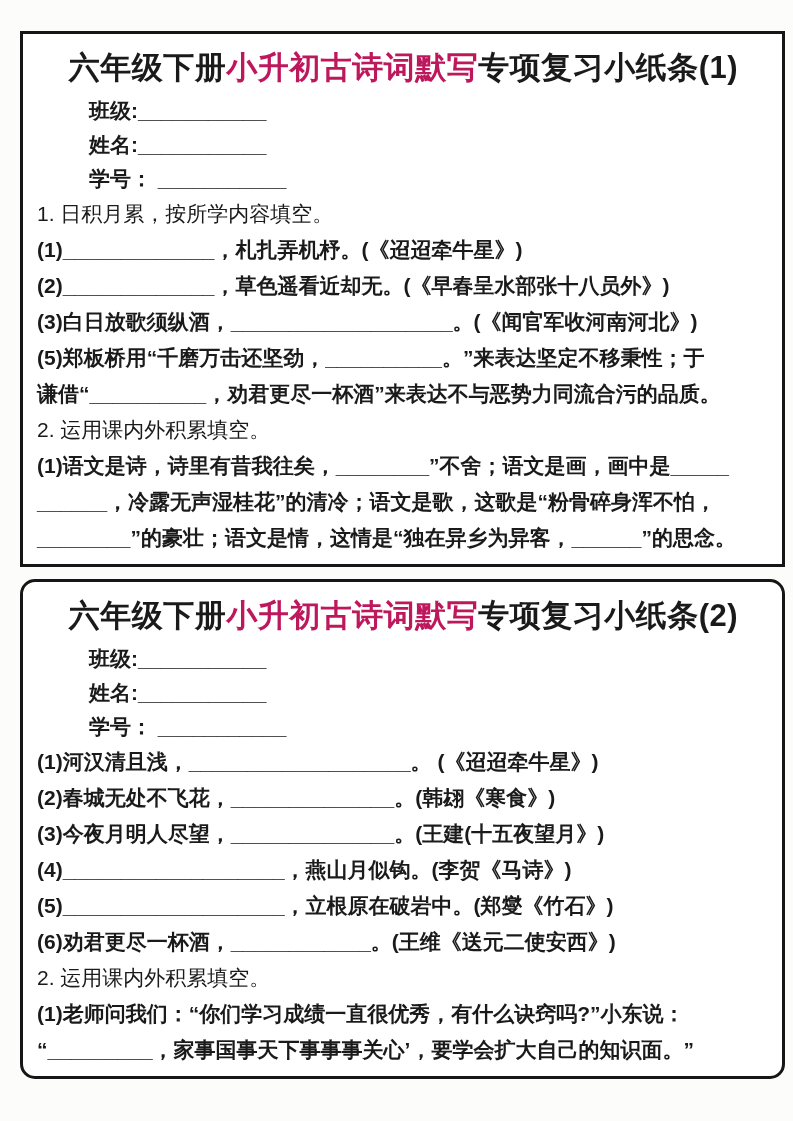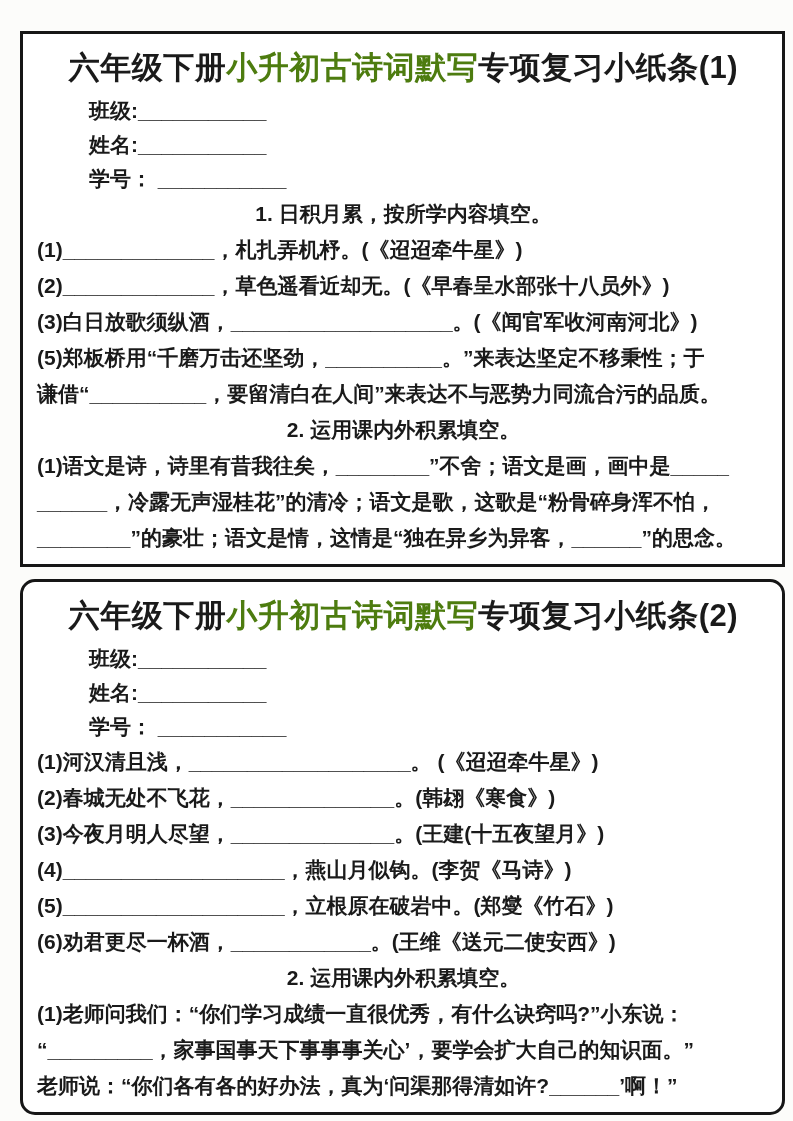--- a/index.html
+++ b/index.html
@@ -22,39 +22,39 @@
   .card-2 { margin-top: 12px; border-radius: 15px; }
   .title {
     text-align: center;
     font-size: 31px;
     font-weight: 900;
     line-height: 44px;
     letter-spacing: 0.5px;
     margin: 4px 0 4px 0;
     white-space: nowrap;
   }
-  .title .red { color: #4d7c0f; }
+  .title .red { color: #be185d; }
   .fields {
     display: flex;
     align-items: baseline;
     font-size: 21px;
     font-weight: 600;
     line-height: 34px;
     white-space: nowrap;
     flex-direction: column;
   }
   .field-2 { margin-left: 38px; }
   .field-3 { margin-left: 52px; }
   .section p {
     font-size: 21px;
     font-weight: 600;
     line-height: 36px;
     white-space: nowrap;
   }
-  .section .heading { font-weight: 700; text-align: center; }
+  .section .heading { font-weight: 400; }
 </style>
 </head>
 <body>
 
 <div class="page">
 
   <div class="card card-1">
     <h1 class="title"><span>六年级下册</span><span class="red">小升初古诗词默写</span><span>专项复习小纸条(1)</span></h1>
 
     <div class="fields">
@@ -62,21 +62,21 @@
       <span class="field field-2"><span>姓名:</span><span>___________</span></span>
       <span class="field field-3"><span>学号： </span><span>___________</span></span>
     </div>
 
     <div class="section">
       <p class="heading">1. 日积月累，按所学内容填空。</p>
       <p class="line">(1)_____________，札扎弄机杼。(《迢迢牵牛星》)</p>
       <p class="line">(2)_____________，草色遥看近却无。(《早春呈水部张十八员外》)</p>
       <p class="line">(3)白日放歌须纵酒，___________________。(《闻官军收河南河北》)</p>
       <p class="line">(5)郑板桥用“千磨万击还坚劲，__________。”来表达坚定不移秉性；于</p>
-      <p class="line">谦借“__________，要留清白在人间”来表达不与恶势力同流合污的品质。</p>
+      <p class="line">谦借“__________，劝君更尽一杯酒”来表达不与恶势力同流合污的品质。</p>
     </div>
 
     <div class="section">
       <p class="heading">2. 运用课内外积累填空。</p>
       <p class="line">(1)语文是诗，诗里有昔我往矣，________”不舍；语文是画，画中是_____</p>
       <p class="line">______，冷露无声湿桂花”的清冷；语文是歌，这歌是“粉骨碎身浑不怕，</p>
       <p class="line">________”的豪壮；语文是情，这情是“独在异乡为异客，______”的思念。</p>
     </div>
   </div>
 
@@ -95,17 +95,16 @@
       <p class="line">(3)今夜月明人尽望，______________。(王建(十五夜望月》)</p>
       <p class="line">(4)___________________，燕山月似钩。(李贺《马诗》)</p>
       <p class="line">(5)___________________，立根原在破岩中。(郑燮《竹石》)</p>
       <p class="line">(6)劝君更尽一杯酒，____________。(王维《送元二使安西》)</p>
     </div>
 
     <div class="section">
       <p class="heading">2. 运用课内外积累填空。</p>
       <p class="line">(1)老师问我们：“你们学习成绩一直很优秀，有什么诀窍吗?”小东说：</p>
       <p class="line">“_________，家事国事天下事事事关心’，要学会扩大自己的知识面。”</p>
-      <p class="line">老师说：“你们各有各的好办法，真为‘问渠那得清如许?______’啊！”</p>
     </div>
   </div>
 
 </div>
 
 </body></html>

